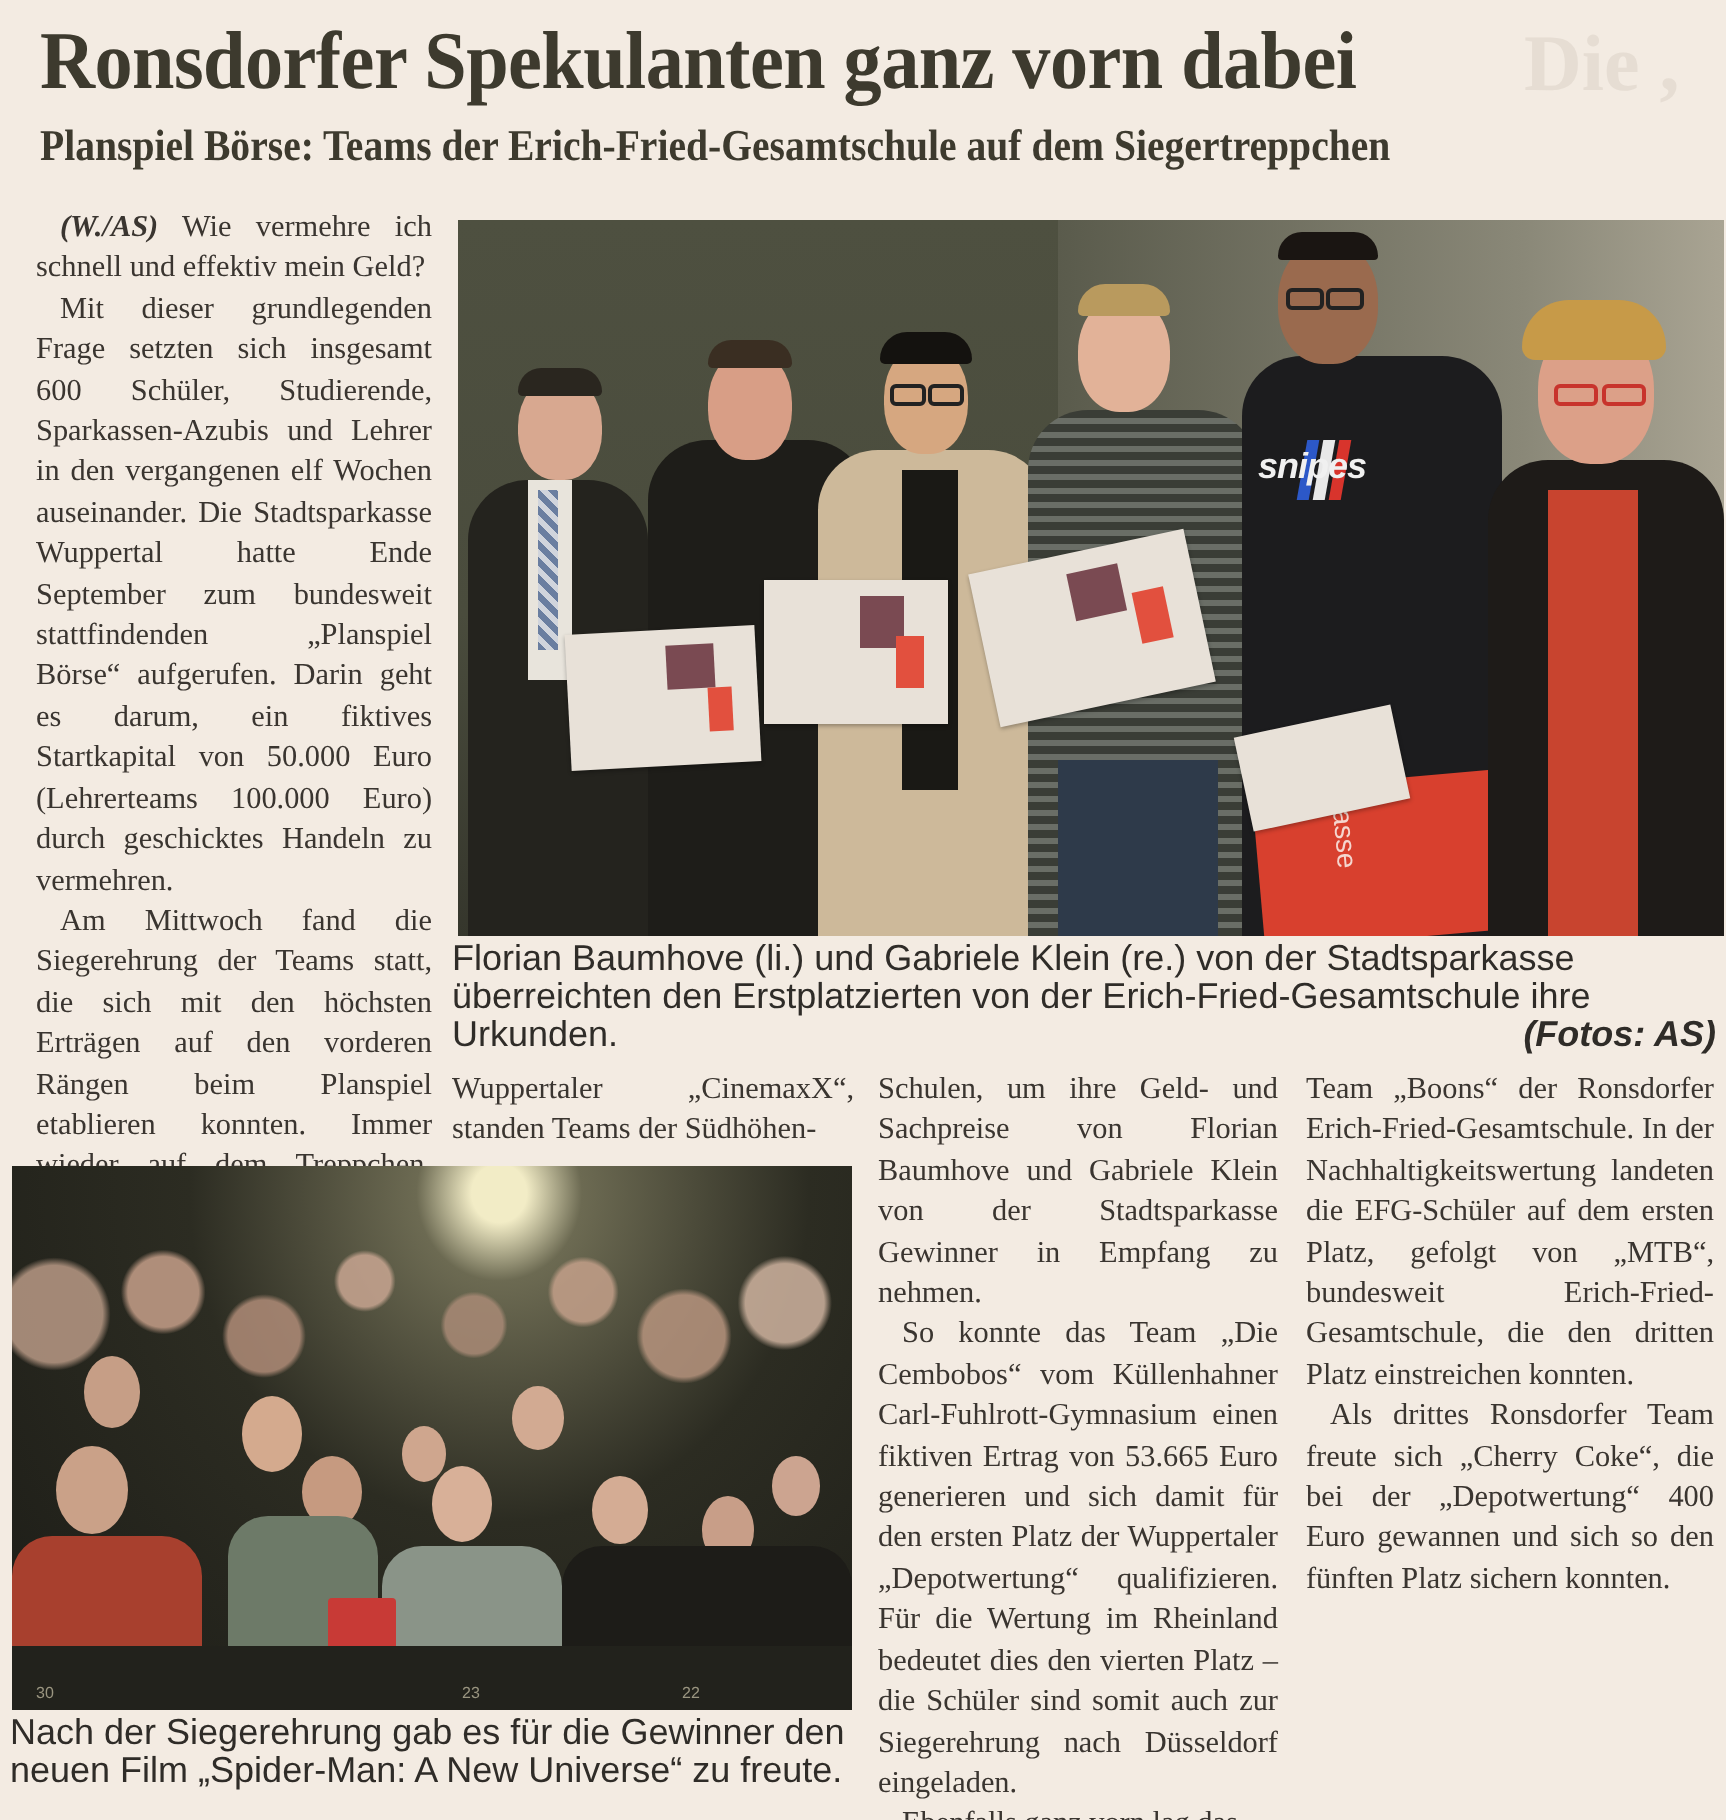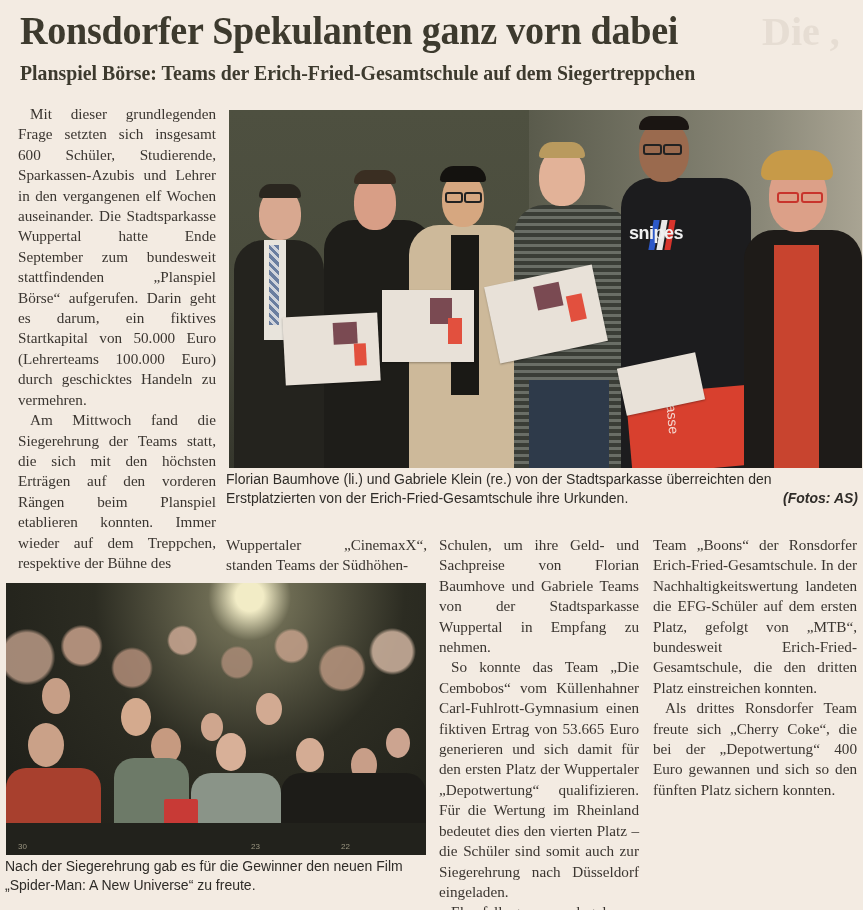--- a/index.html
+++ b/index.html
@@ -31,21 +31,21 @@
     text-align: justify; color: #3a3530;
   }
   .col p { margin: 0; text-indent: 12px; }
   .col p.noindent { text-indent: 0; }
   .byline { font-style: italic; font-weight: bold; }
   .photo {
     position: absolute; overflow: hidden;
   }
   .caption {
     position: absolute; font-family: "Liberation Sans", "DejaVu Sans", sans-serif;
-    font-size: 14px; line-height: 19px; color: #2f2c28;
+    font-size: 18px; line-height: 19px; color: #2f2c28;
   }
   .credit { float: right; font-style: italic; font-weight: bold; }
   
   .person { position: absolute; }
   .head { position: absolute; border-radius: 48% 48% 45% 45%; }
   .body-shape { position: absolute; border-radius: 30px 30px 0 0; }
   .cert { position: absolute; background: #e8e1d8; box-shadow: 0 1px 2px rgba(0,0,0,.3); }
   .cert .thumb { position: absolute; }
   .cert .red { position: absolute; background: #e2503e; }
   .glasses { position: absolute; border: 2px solid #222; border-radius: 3px; height: 7px; }
@@ -56,20 +56,21 @@
 </head>
 <body>
 
 <div class="page">
 
   <div class="ghost">Die ,</div>
   <h1 class="headline" style="margin:0">Ronsdorfer Spekulanten ganz vorn dabei</h1>
   <h2 class="subhead" style="margin:0">Planspiel Börse: Teams der Erich-Fried-Gesamtschule auf dem Siegertreppchen</h2>
 
   <div class="col" style="left:18px; top:104px; width:198px;">
+    <p><span class="byline">(W./AS)</span> <span>Wie vermehre ich schnell und effektiv mein Geld?</span></p>
     <p>Mit dieser grundlegenden Frage setzten sich insgesamt 600 Schüler, Studierende, Sparkassen-Azubis und Lehrer in den vergangenen elf Wochen auseinander. Die Stadtsparkasse Wuppertal hatte Ende September zum bundesweit stattfindenden „Planspiel Börse“ aufgerufen. Darin geht es darum, ein fiktives Startkapital von 50.000 Euro (Lehrerteams 100.000 Euro) durch geschicktes Handeln zu vermehren.</p>
     <p>Am Mittwoch fand die Siegerehrung der Teams statt, die sich mit den höchsten Erträgen auf den vorderen Rängen beim Planspiel etablieren konnten. Immer wieder auf dem Treppchen, respektive der Bühne des</p>
   </div>
 
   <div class="photo" style="left:229px; top:110px; width:633px; height:358px; background: linear-gradient(180deg,#4e5040 0%, #4a4c3d 55%, #35362c 100%);">
 
     <div style="position:absolute; left:300px; top:0; width:333px; height:170px; background:linear-gradient(90deg,#5a5b4c,#8a8878 70%,#a9a493);"></div>
 
     <div class="person" style="left:0; top:0;">
       <div class="body-shape" style="left:5px; top:130px; width:90px; height:240px; background:#24231e;"></div>
@@ -100,21 +101,21 @@
       <div class="head" style="left:310px; top:38px; width:46px; height:58px; background:#e2b298;"></div>
       <div style="position:absolute; left:310px; top:32px; width:46px; height:16px; background:#b99a5e; border-radius:22px 22px 4px 4px;"></div>
     </div>
 
     <div class="person">
       <div class="body-shape" style="left:392px; top:68px; width:130px; height:300px; background:#1c1c1e;"></div>
       <div style="position:absolute; left:400px; top:110px; width:75px; height:28px;">
         <div style="position:absolute; left:22px; top:0; width:6px; height:30px; background:#2c58c8; transform:skewX(-10deg);"></div>
         <div style="position:absolute; left:30px; top:0; width:6px; height:30px; background:#e8e8e8; transform:skewX(-10deg);"></div>
         <div style="position:absolute; left:38px; top:0; width:6px; height:30px; background:#d8342c; transform:skewX(-10deg);"></div>
-        <span style="position:absolute; left:0; top:3px; font-family:'Liberation Sans',sans-serif; font-weight:bold; font-size:18px; color:#f0f0f0; letter-spacing:-0.5px;">snipes</span>
+        <span style="position:absolute; left:0; top:3px; font-family:'Liberation Sans',sans-serif; font-weight:bold; font-size:18px; color:#f0f0f0; letter-spacing:-0.5px;font-style:italic;">snipes</span>
       </div>
       <div class="head" style="left:410px; top:10px; width:50px; height:62px; background:#9a6a4e;"></div>
       <div style="position:absolute; left:410px; top:6px; width:50px; height:14px; background:#1a1512; border-radius:24px 24px 4px 4px;"></div>
       <div class="glasses" style="left:414px; top:34px; width:15px;"></div>
       <div class="glasses" style="left:434px; top:34px; width:15px;"></div>
 
       <div style="position:absolute; left:400px; top:280px; width:120px; height:80px; background:#d8402e; transform:rotate(-5deg);">
         <span style="position:absolute; left:30px; top:20px; font-family:'Liberation Sans',sans-serif; font-size:14px; color:#f5d6cf; transform:rotate(90deg); display:inline-block;">asse</span>
       </div>
       <div class="cert" style="left:392px; top:250px; width:80px; height:48px; transform:rotate(-12deg);"></div>
@@ -178,30 +179,30 @@
 
     <div style="position:absolute; left:0; top:185px; width:95px; height:60px; background:#a8402e; border-radius:20px 20px 0 0;"></div>
     <div style="position:absolute; left:108px; top:175px; width:75px; height:70px; background:#6d7a68; border-radius:20px 20px 0 0;"></div>
     <div style="position:absolute; left:185px; top:190px; width:90px; height:55px; background:#8a9488; border-radius:20px 20px 0 0;"></div>
     <div style="position:absolute; left:275px; top:190px; width:145px; height:55px; background:#1d1c18; border-radius:20px 20px 0 0;"></div>
 
     <div style="position:absolute; left:158px; top:216px; width:34px; height:30px; background:#c83a36; border-radius:2px;"></div>
 
     <div style="position:absolute; left:0; top:240px; width:420px; height:32px; background:#22221c;"></div>
     <span class="seatnum" style="left:12px; top:259px;">30</span>
-    <span class="seatnum" style="left:245px; top:259px;">23</span>
+    <span class="seatnum" style="left:225px; top:259px;">23</span>
     <span class="seatnum" style="left:335px; top:259px;">22</span>
   </div>
 
   <div class="caption" style="left:5px; top:857px; width:428px;">
     <span>Nach der Siegerehrung gab es für die Gewinner den neuen Film „Spider-Man: A New Universe“ zu freute.</span>
   </div>
 
   <div class="col" style="left:439px; top:535px; width:200px;">
-    <p class="noindent">Schulen, um ihre Geld- und Sachpreise von Florian Baumhove und Gabriele Teams von der Stadtsparkasse Wuppertal in Empfang zu nehmen.</p>
+    <p class="noindent">Schulen, um ihre Geld- und Sachpreise von Florian Baumhove und Gabriele Klein von der Stadtsparkasse Gewinner in Empfang zu nehmen.</p>
     <p>So konnte das Team „Die Cembobos“ vom Küllenhahner Carl-Fuhlrott-Gymnasium einen fiktiven Ertrag von 53.665 Euro generieren und sich damit für den ersten Platz der Wuppertaler „Depotwertung“ qualifizieren. Für die Wertung im Rheinland bedeutet dies den vierten Platz – die Schüler sind somit auch zur Siegerehrung nach Düsseldorf eingeladen.</p>
     <p>Ebenfalls ganz vorn lag das</p>
   </div>
 
   <div class="col" style="left:653px; top:535px; width:204px;">
     <p class="noindent">Team „Boons“ der Ronsdorfer Erich-Fried-Gesamtschule. In der Nachhaltigkeitswertung landeten die EFG-Schüler auf dem ersten Platz, gefolgt von „MTB“, bundesweit Erich-Fried-Gesamtschule, die den dritten Platz einstreichen konnten.</p>
     <p>Als drittes Ronsdorfer Team freute sich „Cherry Coke“, die bei der „Depotwertung“ 400 Euro gewannen und sich so den fünften Platz sichern konnten.</p>
   </div>
 
 </div>

